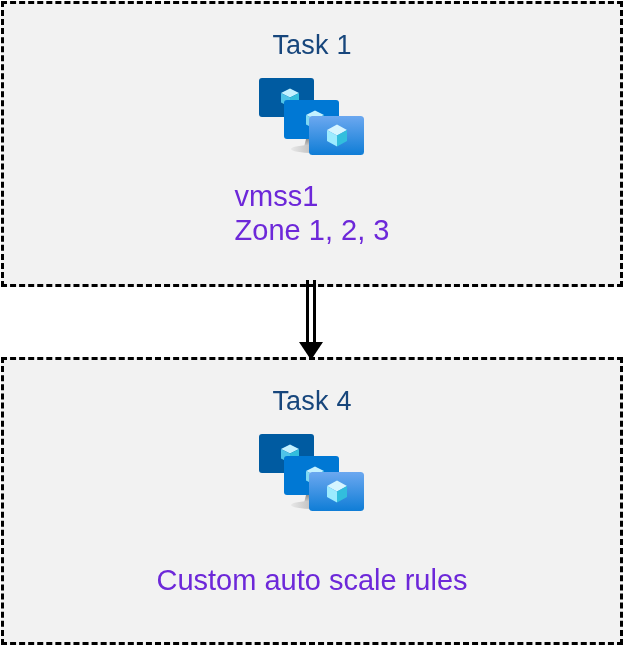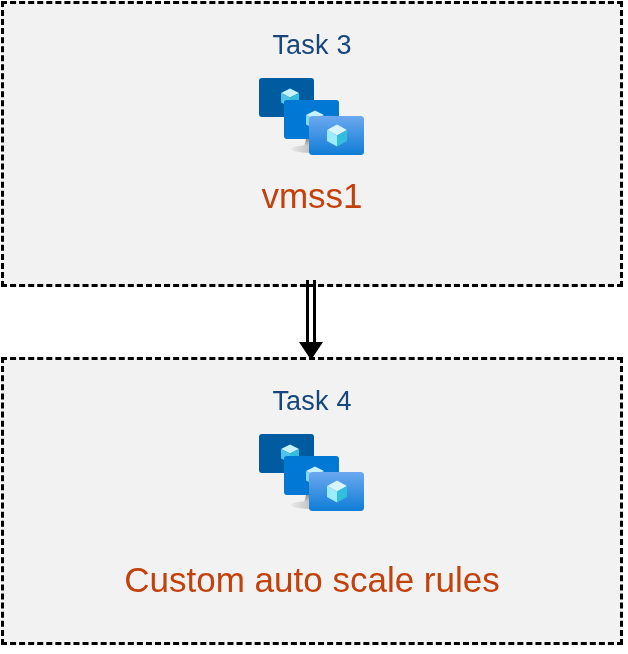--- a/index.html
+++ b/index.html
@@ -61,22 +61,22 @@
     height: 92px;
     position: relative;
   }
   #task-box-1 .icon-wrap { margin-top: 16px; }
   #task-box-2 .icon-wrap { margin-top: 16px; }
 
   .vmss-svg { display: block; width: 110px; height: 92px; }
 
   .caption-block {
     text-align: left;
-    color: #c2410c;
-    font-size: 35px;
+    color: #6d28d9;
+    font-size: 29px;
     line-height: 34px;
   }
   #task-box-1 .caption-block { margin-top: 12px; }
   #task-box-2 .caption-block { margin-top: 40px; }
 
   .caption-line { display: block; white-space: pre; }
 
   
   .connector {
     position: absolute;
@@ -86,21 +86,21 @@
     height: 84px;
   }
   .connector svg { display: block; }
 </style>
 </head>
 <body>
 
 <div class="diagram">
 
   <div class="task-box" id="task-box-1">
-    <div class="task-title">Task 3</div>
+    <div class="task-title">Task 1</div>
 
     <div class="icon-wrap">
       <svg class="vmss-svg" viewBox="0 0 110 92" xmlns="http://www.w3.org/2000/svg" aria-hidden="true">
         <defs>
           <linearGradient id="frontGradA" x1="0" y1="0" x2="0" y2="1">
             <stop offset="0" stop-color="#6CA8F0"></stop>
             <stop offset="1" stop-color="#0F7DD6"></stop>
           </linearGradient>
           <linearGradient id="standGradA" x1="0" y1="0" x2="0" y2="1">
             <stop offset="0" stop-color="#8E8E8E"></stop>
@@ -135,20 +135,21 @@
         <g>
           <polygon points="70,55 80,49.5 90,55 80,60.5" fill="#D6F5FF"></polygon>
           <polygon points="70,55 80,60.5 80,71.5 70,66" fill="#9CEBFF"></polygon>
           <polygon points="80,60.5 90,55 90,66 80,71.5" fill="#32BEDD"></polygon>
         </g>
       </svg>
     </div>
 
     <div class="caption-block">
       <span class="caption-line">vmss1</span>
+      <span class="caption-line">Zone 1, 2, 3</span>
     </div>
   </div>
 
   <div class="connector">
     <svg width="52" height="84" viewBox="0 0 52 84" xmlns="http://www.w3.org/2000/svg" aria-hidden="true">
 
       <rect x="18" y="0" width="3" height="64" fill="#000000"></rect>
       <rect x="25" y="0" width="3" height="64" fill="#000000"></rect>
 
       <polygon points="11,62 35,62 23,80" fill="#000000"></polygon>

